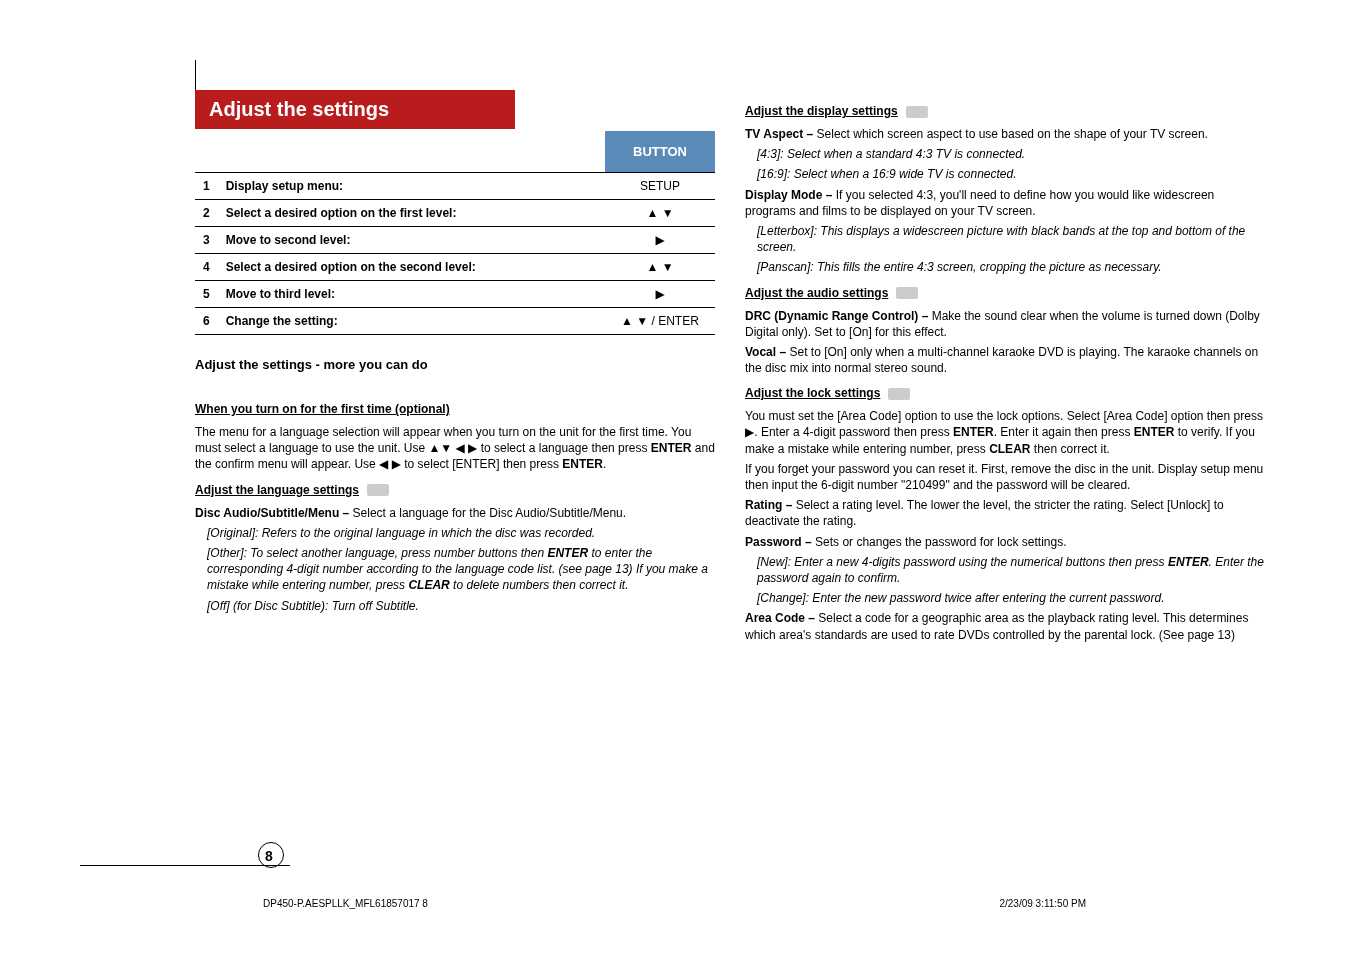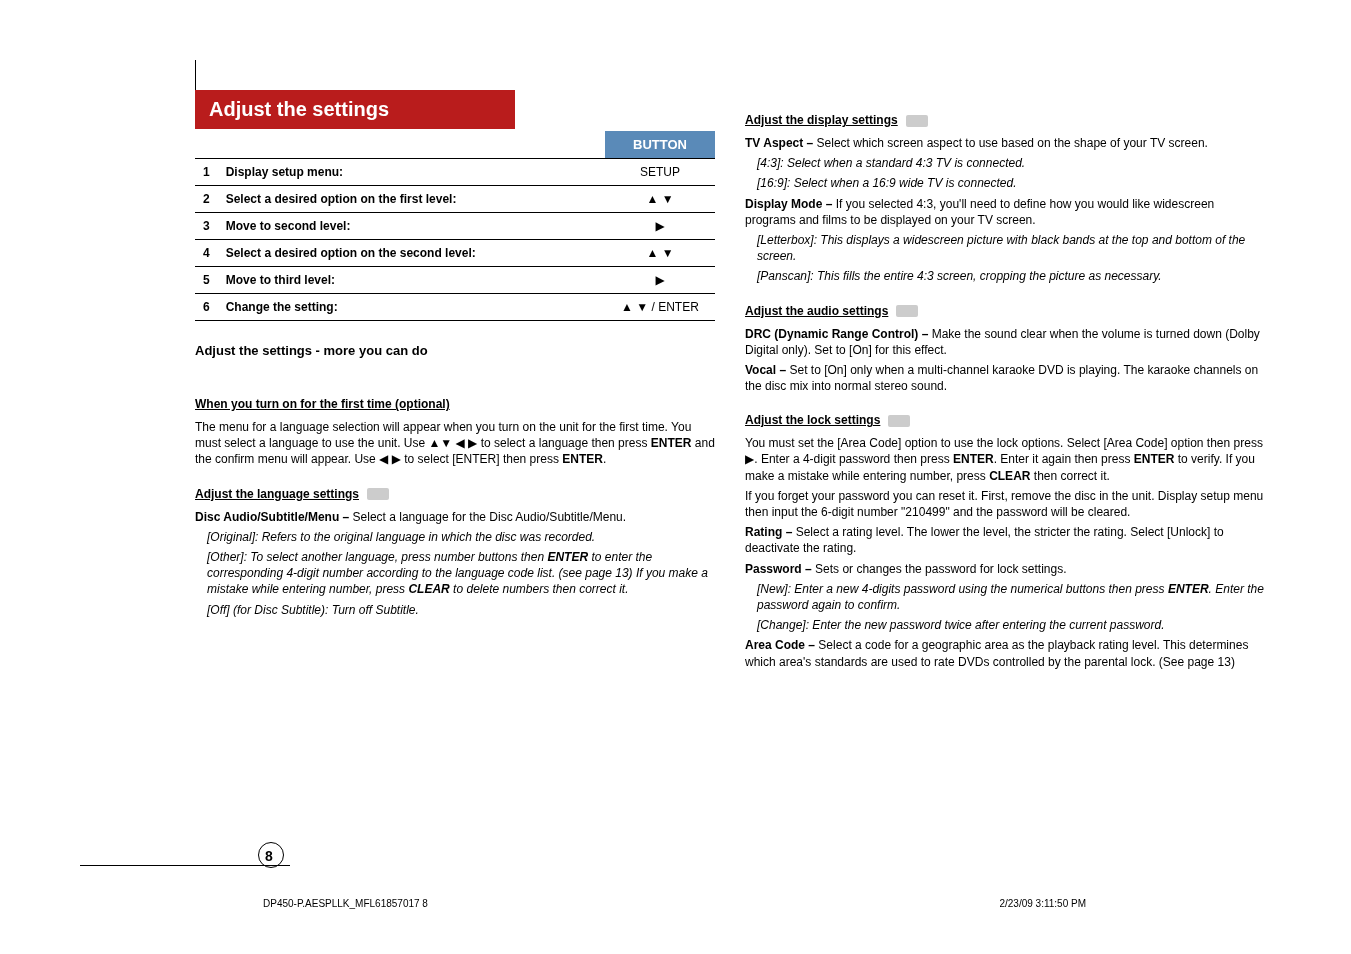--- a/index.html
+++ b/index.html
@@ -2,28 +2,28 @@
 <html><head>
 <meta charset="utf-8">
 <style>
   * { box-sizing: border-box; margin: 0; padding: 0; }
   body { font-family: Arial, Helvetica, sans-serif; font-size: 12px; color: #000; background: #fff; width: 1351px; height: 954px; position: relative; }
   .page { position: absolute; left: 195px; top: 90px; width: 1160px; display: flex; gap: 30px; }
   .cropmark-v { position: absolute; left: 195px; top: 60px; width: 1px; height: 45px; background: #000; }
   .col { width: 520px; }
   .heading-band { background: #b91c1c; color: #fff; font-size: 20px; font-weight: bold; padding: 8px 14px; display: inline-block; min-width: 320px; margin-bottom: 2px; }
   table.steps { border-collapse: collapse; width: 100%; margin-bottom: 22px; }
-  table.steps th.button-head { background: #5a8ab8; color: #fff; font-size: 13px; font-weight: bold; text-align: center; padding: 6px 8px; width: 110px; }
+  table.steps th.button-head { background: #5a8ab8; color: #fff; font-size: 13px; font-weight: bold; text-align: center; padding: 13px 8px; width: 110px; }
   table.steps th.blank { background: #fff; }
   table.steps td { border-top: 1px solid #000; border-bottom: 1px solid #000; padding: 6px 8px; vertical-align: middle; }
   table.steps td.n { width: 22px; font-weight: bold; }
   table.steps td.step { font-weight: bold; }
   table.steps td.btn { font-weight: normal; text-align: center; }
   .section-title { font-size: 13px; font-weight: bold; margin-bottom: 24px; }
-  .sub-under { font-weight: bold; text-decoration: underline; display: inline-block; margin: 15px 0 4px 0; }
+  .sub-under { font-weight: bold; text-decoration: underline; display: inline-block; margin: 6px 0 4px 0; }
   .sub-under.with-icon { margin-right: 4px; }
   .disc-icon { display: inline-block; width: 22px; height: 12px; background: #ccc; border-radius: 2px; vertical-align: middle; margin-left: 4px; }
   p { margin: 4px 0; line-height: 1.35; }
   p.indent { margin-left: 12px; font-style: italic; }
   .page-num { position: absolute; left: 265px; top: 848px; font-size: 14px; font-weight: bold; }
   .page-num-ring { position: absolute; left: 258px; top: 842px; width: 26px; height: 26px; border: 1px solid #000; border-radius: 50%; }
   .footer-left { position: absolute; left: 263px; top: 898px; font-size: 10px; color: #000; }
   .footer-right { position: absolute; right: 265px; top: 898px; font-size: 10px; color: #000; }
   .footer-rule { position: absolute; left: 80px; top: 865px; width: 210px; height: 1px; background: #000; }
   .right-col { padding-top: 8px; }

